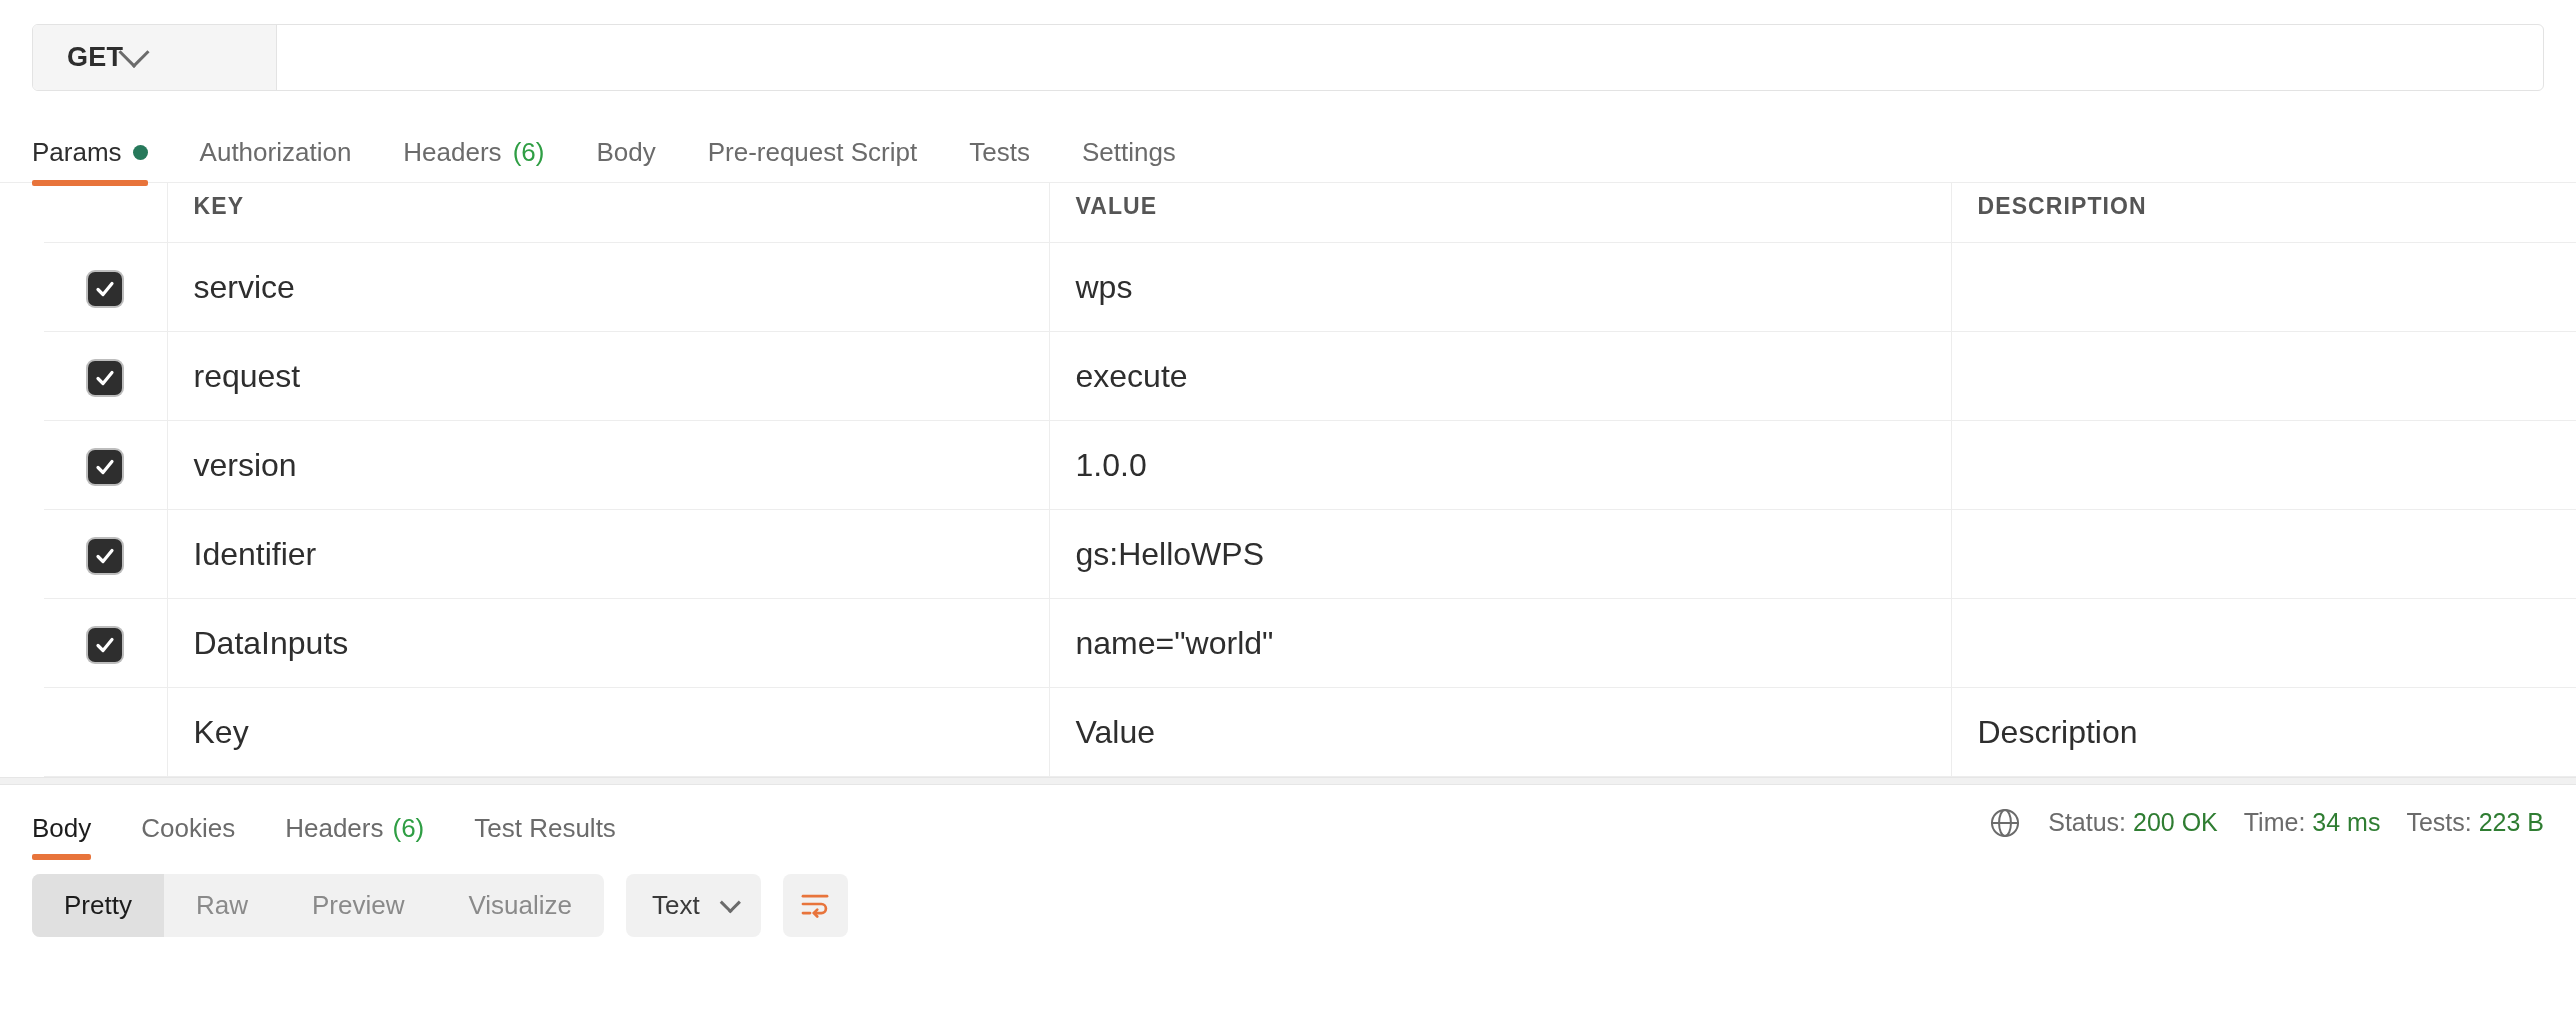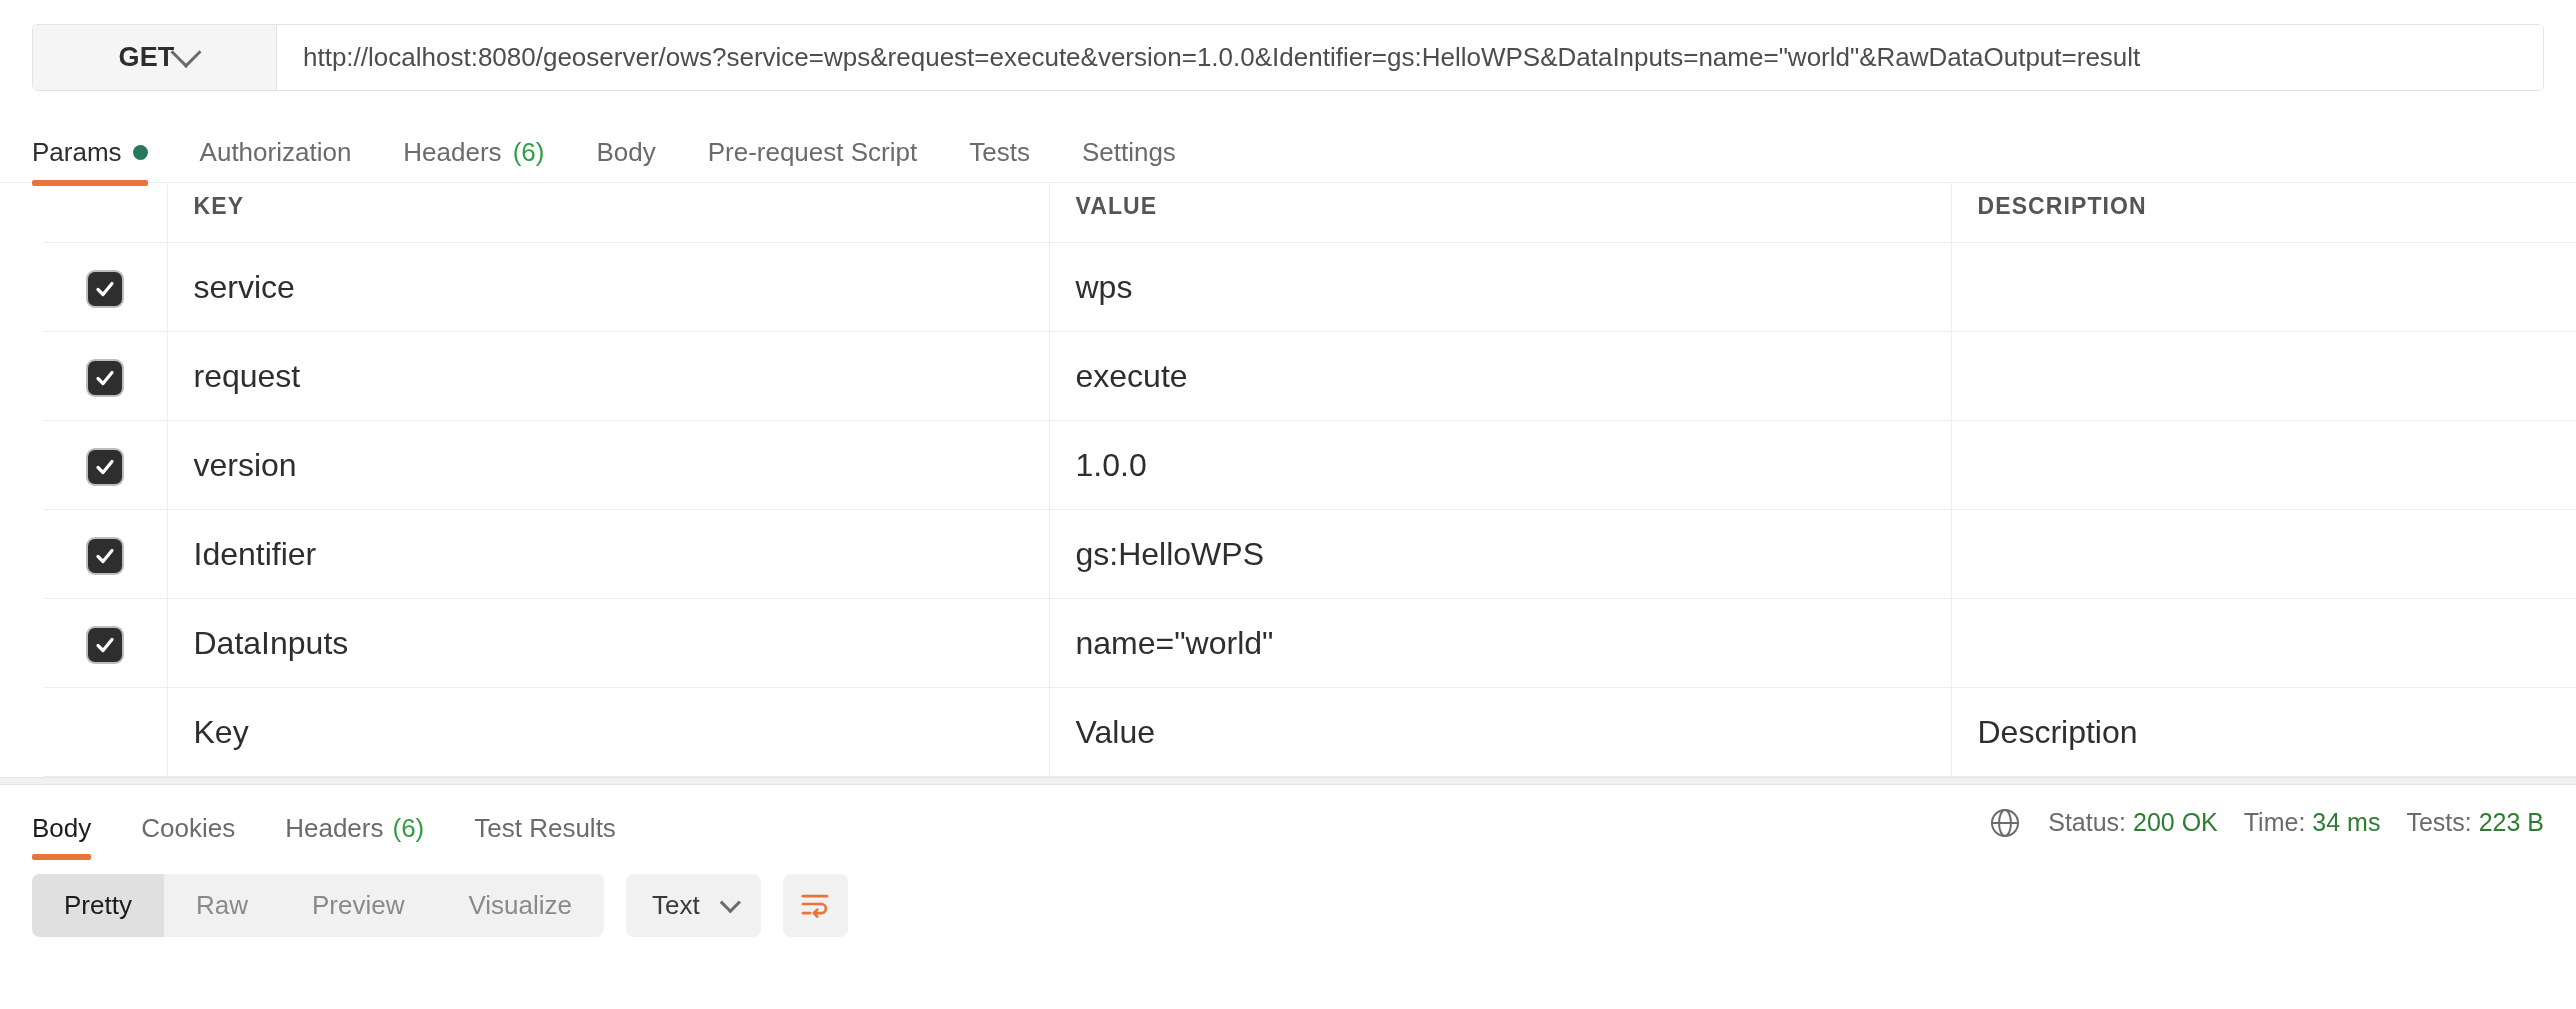--- a/index.html
+++ b/index.html
@@ -25,21 +25,21 @@
     border: 1px solid #e3e3e3;
     border-radius: 6px;
     overflow: hidden;
     background: #fff;
   }
   .method-select {
     flex: 0 0 244px;
     background: #f5f5f5;
     display: flex;
     align-items: center;
-    justify-content: center;
+    justify-content: flex-start;
     padding: 0 28px 0 34px;
     cursor: pointer;
     border-right: 1px solid #e3e3e3;
   }
   .method-label {
     font-size: 27px;
     font-weight: 600;
     color: #2e2e2e;
     letter-spacing: 0.2px;
   }
@@ -274,21 +274,20 @@
 <body>
 
 <div class="app">
 
   <div class="urlbar-wrap">
     <div class="urlbar">
       <div class="method-select">
         <span class="method-label">GET</span>
         <span class="chev"></span>
       </div>
-      <div class="url-input">http://localhost:8080/geoserver/ows?service=wps&amp;request=execute&amp;version=1.0.0&amp;Identifier=gs:HelloWPS&amp;DataInputs=name="world"&amp;RawDataOutput=result</div>
     </div>
   </div>
 
   <div class="req-tabs">
     <div class="req-tab active">
       <span>Params</span>
       <span class="green-dot"></span>
     </div>
     <div class="req-tab">
       <span>Authorization</span>

